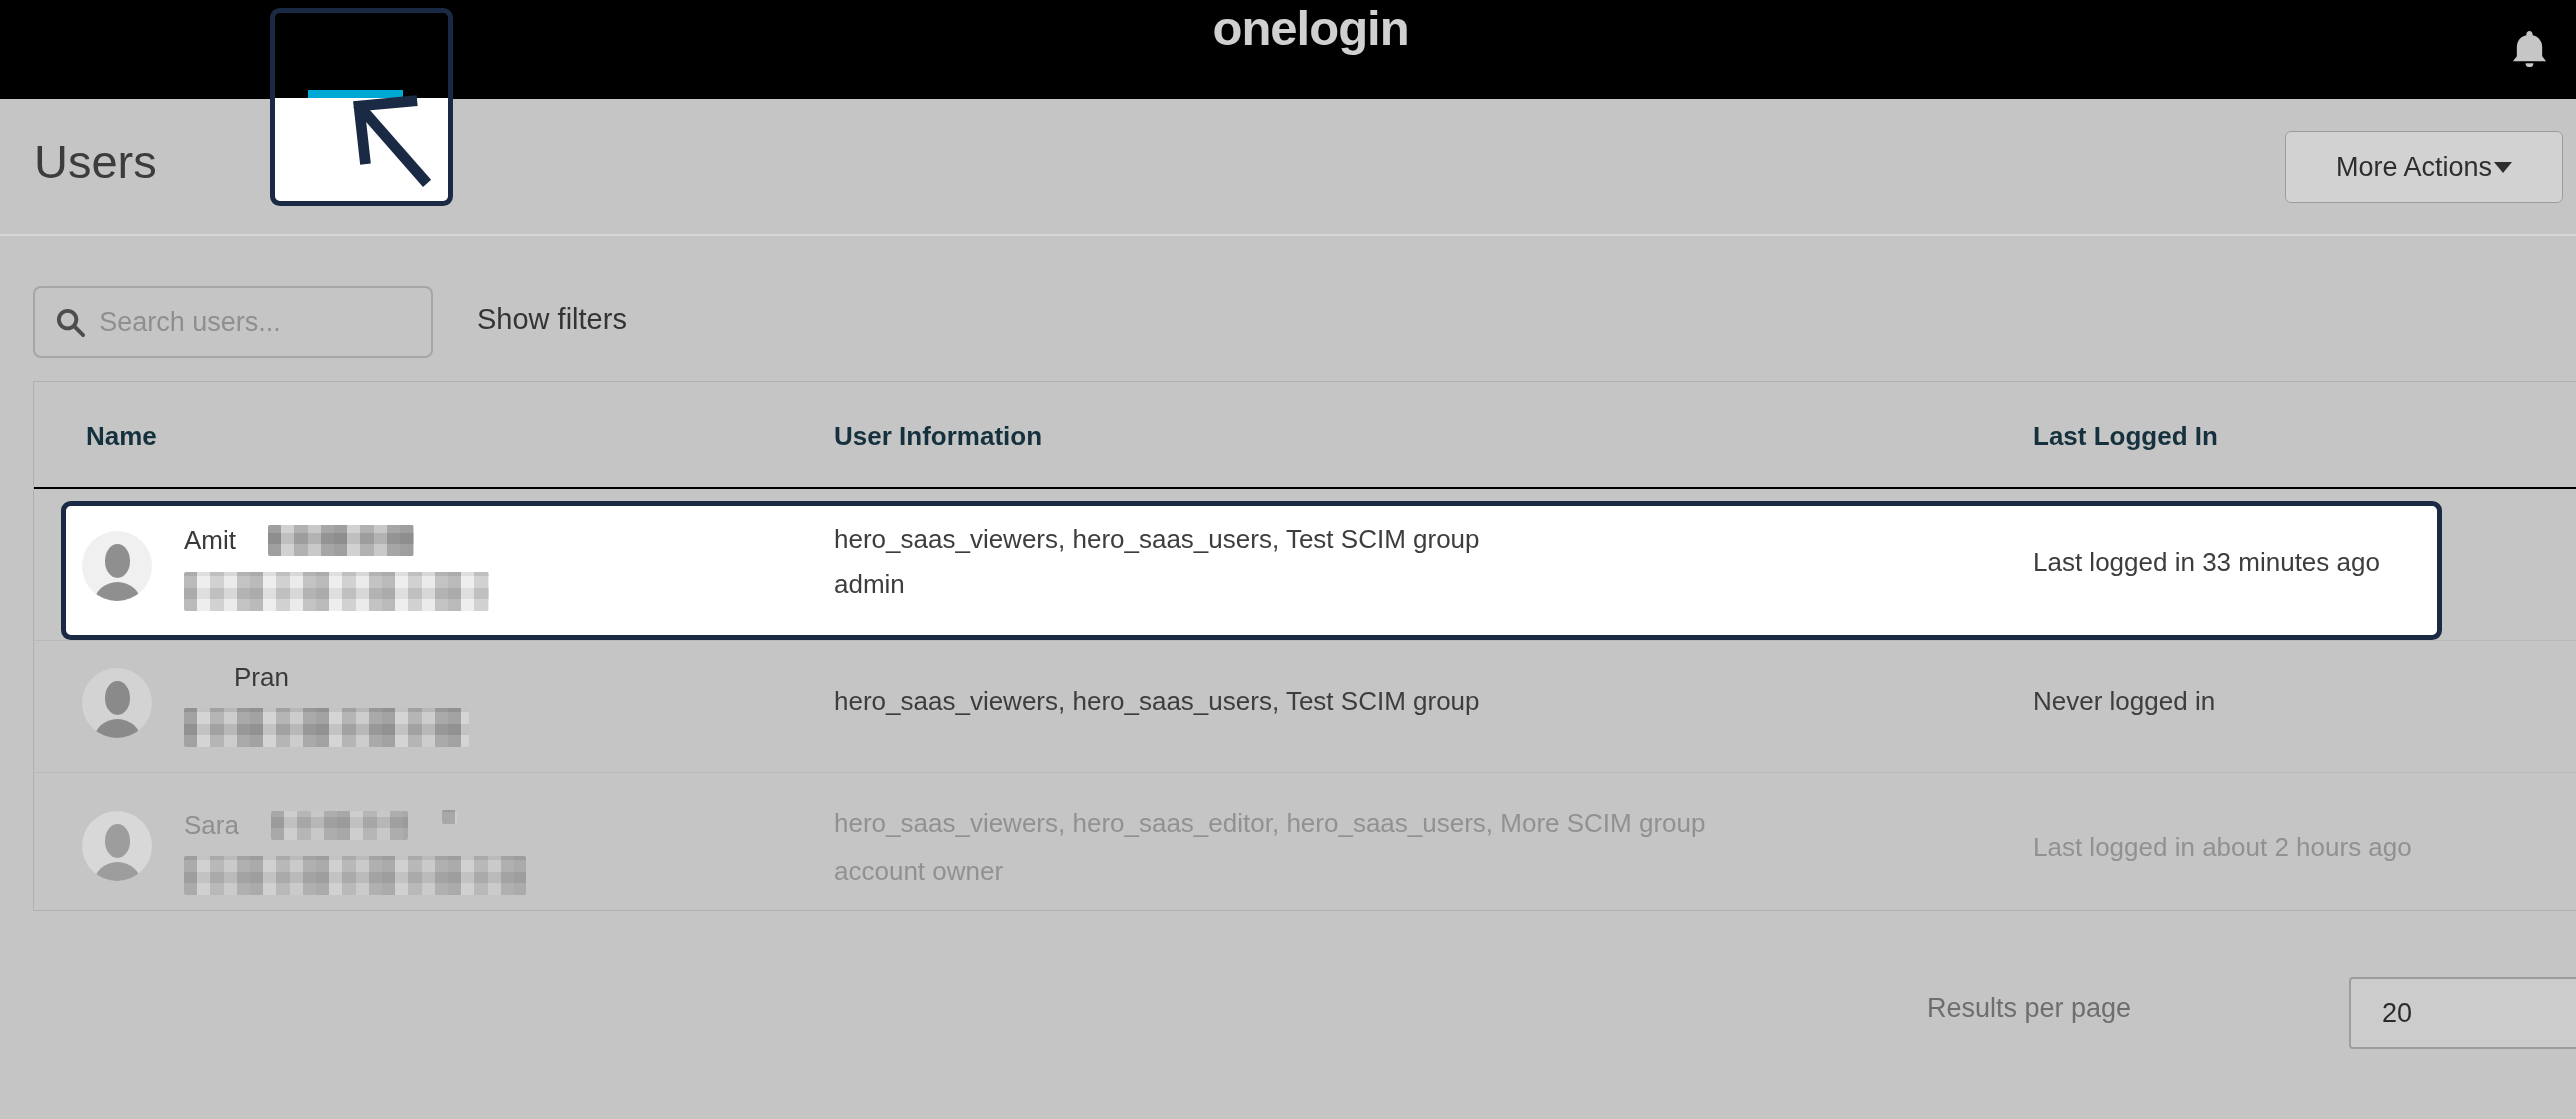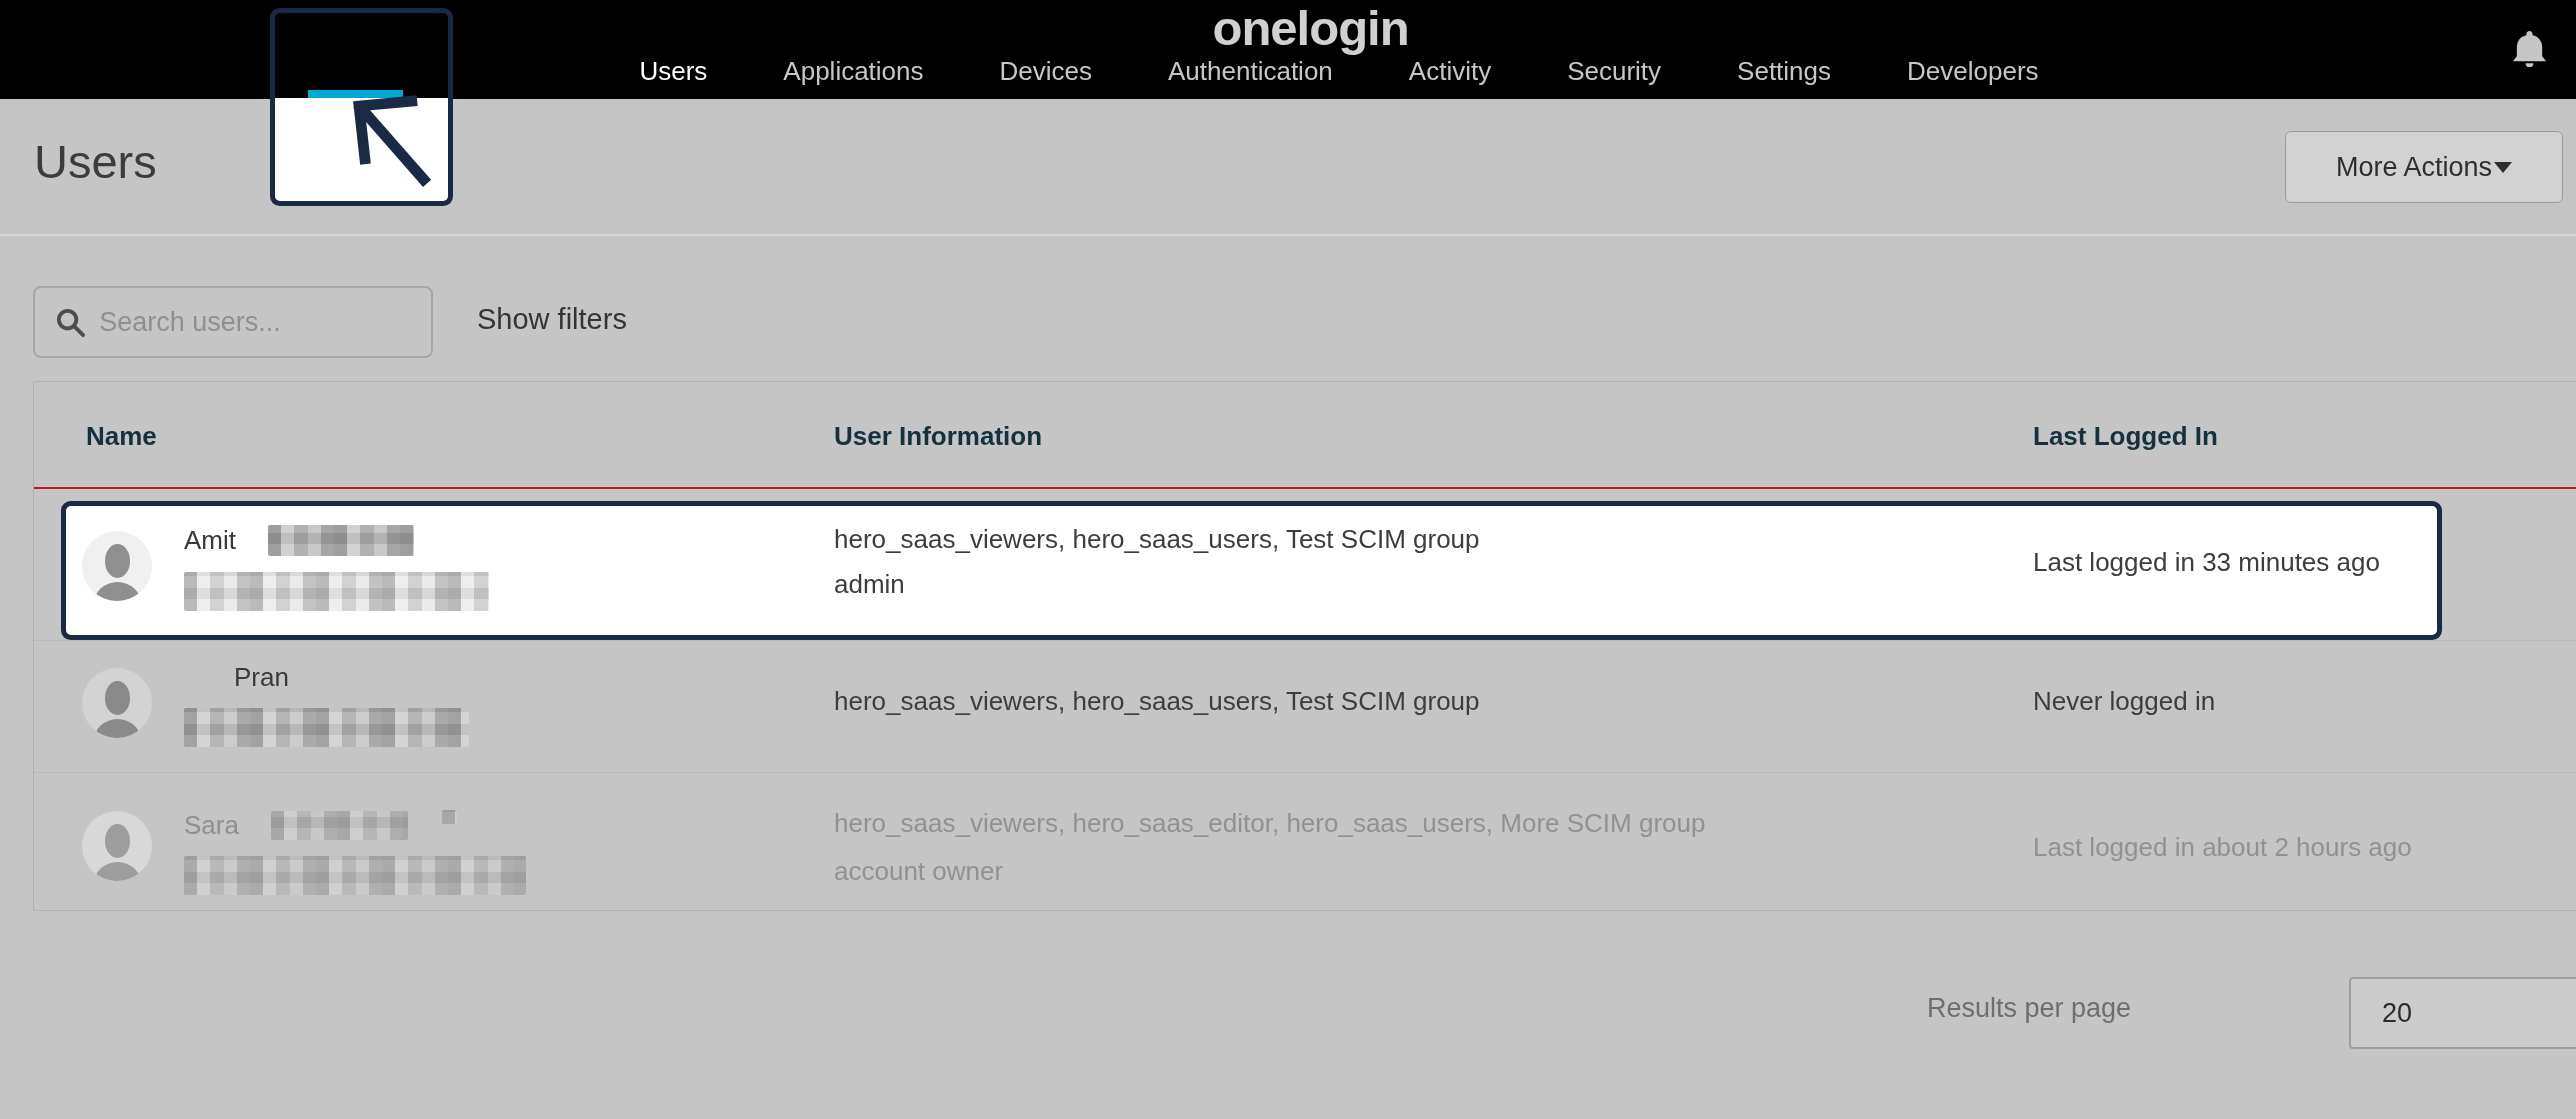--- a/index.html
+++ b/index.html
@@ -74,21 +74,21 @@
   .show-filters {
     position: absolute; left: 477px; top: 303px;
     font-size: 29px; font-weight: 500; color: #343434; cursor: pointer;
   }
 
   
   .users-table {
     position: absolute; left: 33px; top: 381px; width: 2543px;
     border: 1px solid #b0b0b0; border-right: none;
   }
-  .thead { position: relative; height: 107px; border-bottom: 2px solid #b91c1c; }
+  .thead { position: relative; height: 107px; border-bottom: 2px solid #000000; }
   .th {
     position: absolute; top: 39px; font-size: 26px; font-weight: 700; color: #16313e;
   }
   .th-name { left: 52px; }
   .th-info { left: 800px; }
   .th-last { left: 1999px; }
 
   .row { position: relative; }
   .row-1 { height: 152px; border-bottom: 1px solid #b9b9b9; }
   .row-2 { height: 132px; border-bottom: 1px solid #b9b9b9; }
@@ -144,30 +144,20 @@
     border: 2px solid #9d9d9d; border-radius: 3.9px; background: #cccccc;
     font-family: "Liberation Sans", sans-serif;
     font-size: 27px; color: #2b2b2b; padding-left: 31px; outline: none;
   }
 </style>
 </head>
 <body>
 
 <nav class="topnav">
   <div class="logo">onelogin</div>
-  <ul class="nav-items">
-    <li class="nav-item active">Users</li>
-    <li class="nav-item">Applications</li>
-    <li class="nav-item">Devices</li>
-    <li class="nav-item">Authentication</li>
-    <li class="nav-item">Activity</li>
-    <li class="nav-item">Security</li>
-    <li class="nav-item">Settings</li>
-    <li class="nav-item">Developers</li>
-  </ul>
 </nav>
 <div class="nav-underline" style="background:#00a9d4;"></div>
 <div class="bell">
   <svg width="39" height="45" viewBox="0 0 40 44">
     <path d="M20 3c1.8 0 3.2 1.4 3.2 3.2v1.1C29.6 8.7 33 13.5 33 20v9l4 5H3l4-5v-9c0-6.5 3.4-11.3 9.8-12.7V6.2C16.8 4.4 18.2 3 20 3z" fill="#c6c6c6"></path>
     <path d="M16 36a4 4 0 0 0 8 0z" fill="#c6c6c6"></path>
   </svg>
 </div>
 
 <div class="annotation">

